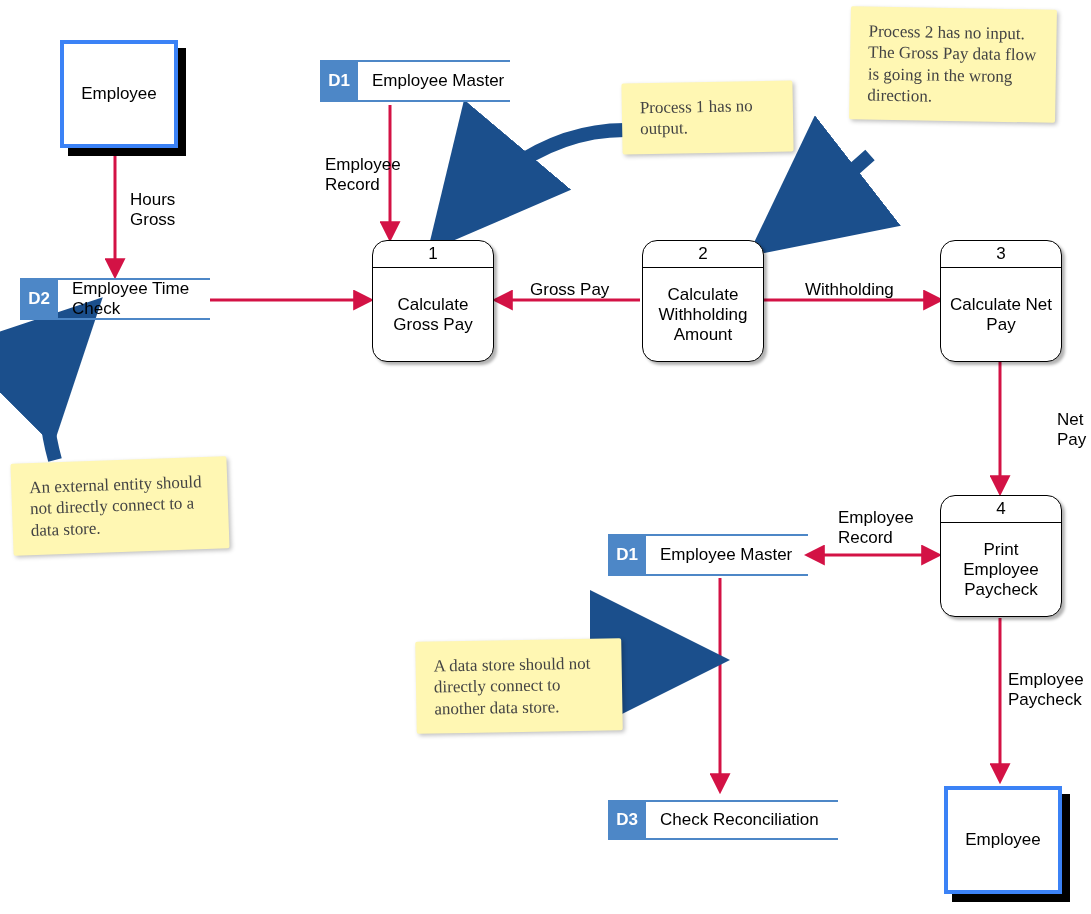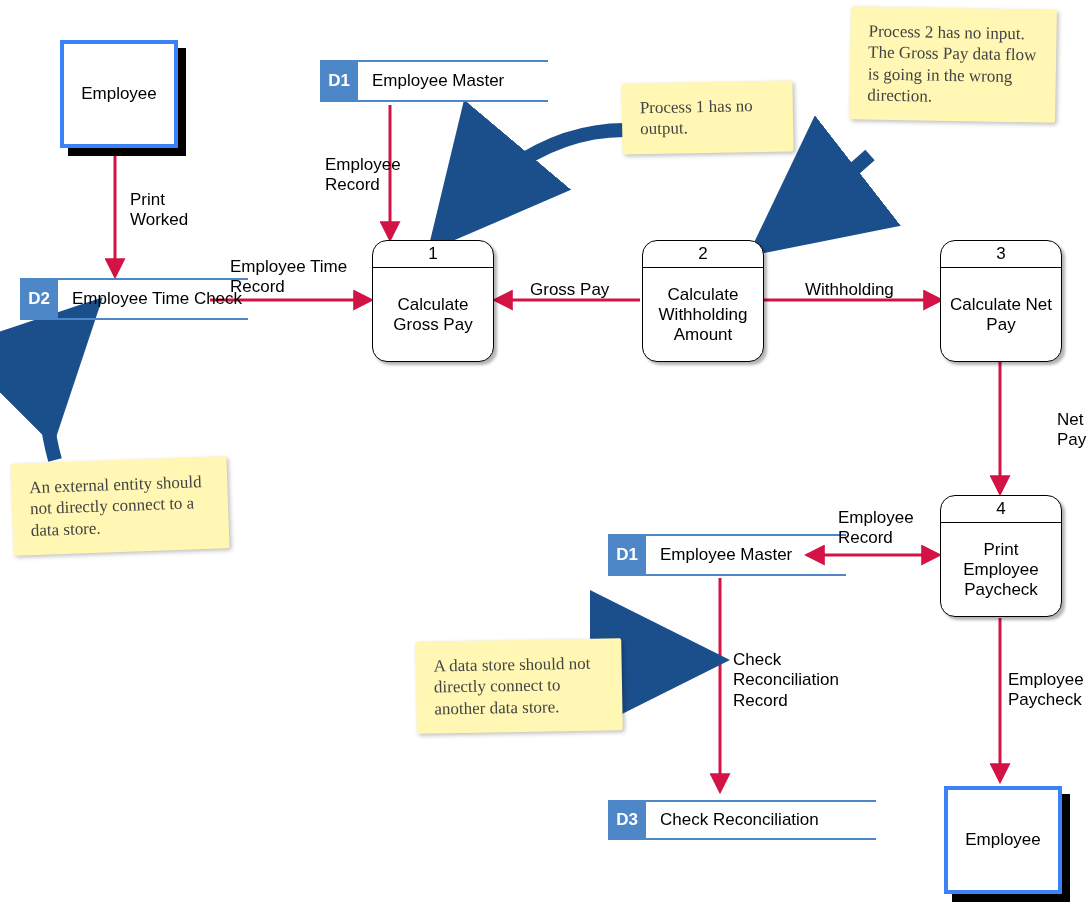--- a/index.html
+++ b/index.html
@@ -50,21 +50,20 @@
     text-align: center; font-size: 17px;
     padding: 0 6px;
   }
 
   
   .datastore {
     position: absolute;
     height: 42px;
     font-family: Arial, sans-serif;
     font-size: 17px;
-    padding-left: 38px;
   }
   .datastore .tag {
     position: absolute; left: 0; top: 0; bottom: 0;
     width: 38px;
     background: #4D87C7;
     color: #fff;
     display: flex; align-items: center; justify-content: center;
     font-weight: bold;
     font-size: 17px;
   }
@@ -211,23 +210,21 @@
   </div>
 
   <div class="note" style="left:12px; top:460px; width:180px; transform:rotate(-2deg);">
     <span>An external entity should not directly connect to a data store.</span>
   </div>
 
   <div class="note" style="left:416px; top:640px; width:170px; transform:rotate(-1deg);">
     <span>A data store should not directly connect to another data store.</span>
   </div>
 
-  <div class="flowlabel" style="left:130px; top:190px; width:80px;">Print Worked</div>
+  <div class="flowlabel" style="left:130px; top:190px; width:80px;">Hours Gross</div>
   <div class="flowlabel" style="left:325px; top:155px; width:95px;">Employee Record</div>
-  <div class="flowlabel" style="left:230px; top:257px; width:120px;">Employee Time Record</div>
   <div class="flowlabel" style="left:530px; top:280px;">Gross Pay</div>
   <div class="flowlabel" style="left:805px; top:280px;">Withholding</div>
   <div class="flowlabel" style="left:1015px; top:410px; width:50px;margin-left:42px;">Net Pay</div>
   <div class="flowlabel" style="left:838px; top:508px; width:95px;">Employee Record</div>
   <div class="flowlabel" style="left:1008px; top:670px; width:95px;">Employee Paycheck</div>
-  <div class="flowlabel" style="left:733px; top:650px; width:120px;">Check Reconciliation Record</div>
 
 </div>
 
 </body></html>

